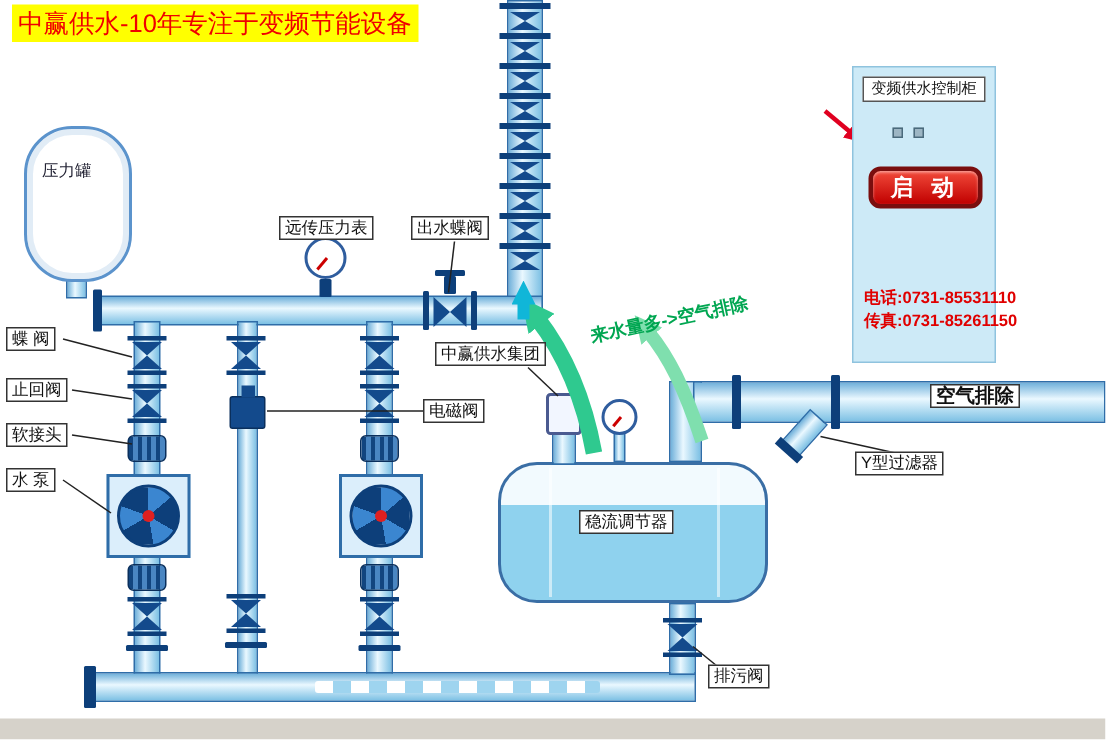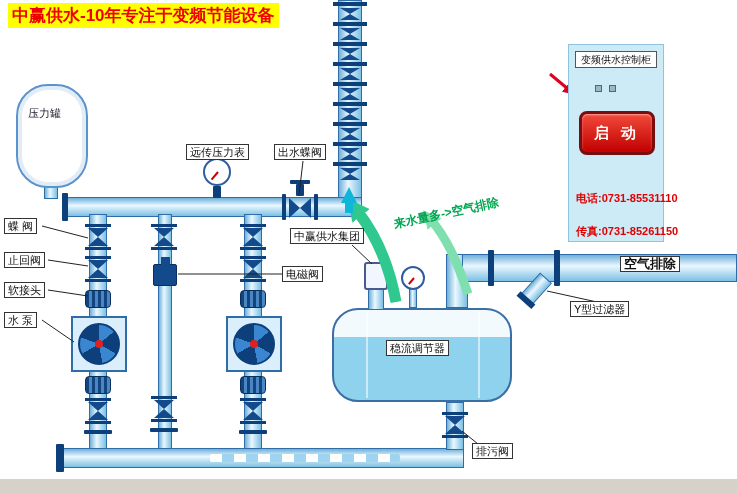--- a/index.html
+++ b/index.html
@@ -49,30 +49,30 @@
   .vessel{position:absolute;left:16px;top:84px;width:72px;height:104px;background:#fff;
     border:2px solid #5b93cc;border-radius:32px;box-shadow:inset 0 0 0 4px rgba(91,147,204,.18)}
   .tank{position:absolute;left:332px;top:308px;width:180px;height:94px;border:2px solid #3a6ea5;border-radius:26px;
     background:linear-gradient(#f2fafe 0 30%,#8fd2ee 30%)}
   .seam{position:absolute;width:2px;background:rgba(255,255,255,.55)}
   
   .lbl{position:absolute;background:#fff;border:1px solid #333;color:#111;font-size:11px;line-height:14px;
     padding:0 3px;white-space:nowrap}
   .lbl-big{font-size:13px;font-weight:bold}
   .tank-text{position:absolute;font-size:11px;color:#223;white-space:nowrap}
-  .hl{position:absolute;background:#ffff00;color:#f00000;font-weight:bold;font-size:17px;padding:1px 4px;white-space:nowrap}
+  .hl{position:absolute;background:#ffff00;color:#f00000;font-weight:normal;font-size:17px;padding:1px 4px;white-space:nowrap}
   .note-red{position:absolute;color:#ff0000;font-weight:bold;font-size:14px;white-space:nowrap}
   .note-green{position:absolute;color:#00a651;font-weight:bold;font-size:12px;white-space:nowrap;
     transform:rotate(-12deg);transform-origin:left center}
   
   .cabinet{position:absolute;left:568px;top:44px;width:96px;height:198px;background:#cdeaf7;border:1px solid #8fc3de}
   .cab-title{position:absolute;left:6px;top:6px;width:82px;background:#fff;border:1px solid #555;
     font-size:10px;line-height:15px;text-align:center;color:#111;white-space:nowrap;overflow:hidden}
   .ind{position:absolute;width:7px;height:7px;background:#9db6c4;border:1px solid #4a6a7c}
-  .start-btn{position:absolute;left:10px;top:66px;width:76px;height:44px;border:3px solid #7a0e0e;border-radius:8px;
+  .start-btn{position:absolute;left:10px;top:66px;width:76px;height:28px;border:3px solid #7a0e0e;border-radius:8px;
     background:linear-gradient(#f24a3a,#c00000);color:#fff;font-weight:bold;font-size:15px;letter-spacing:4px;
     display:flex;align-items:center;justify-content:center;cursor:pointer;box-shadow:inset 0 1px 2px rgba(255,255,255,.5)}
   .cab-red{position:absolute;color:#e00000;font-weight:bold;white-space:nowrap}
   .cab-web{position:absolute;color:#1a3fb0;font-weight:bold;font-size:9px;white-space:nowrap}
   .overlay{position:absolute;left:0;top:0;pointer-events:none}
   .bottom-strip{position:absolute;left:0;top:479px;width:737px;height:14px;background:#d6d2ca}
 </style>
 </head>
 <body>
 
@@ -210,17 +210,17 @@
   <div class="lbl lbl-big" style="left:620px;top:256px">空气排除</div>
 
   <div class="note-green" style="left:394px;top:216px">来水量多-&gt;空气排除</div>
 
   <div class="cabinet">
     <div class="cab-title">变频供水控制柜</div>
     <div class="ind" style="left:26px;top:40px"></div>
     <div class="ind" style="left:40px;top:40px"></div>
     <div class="start-btn">启 动</div>
     <div class="cab-red" style="left:7px;top:146px;font-size:11px">电话:0731-85531110</div>
-    <div class="cab-red" style="left:7px;top:179px;font-size:11px">传真:0731-85261150</div>
+    <div class="cab-red" style="left:7px;top:161px;font-size:11px">传真:0731-85261150</div>
   </div>
 
   <div class="bottom-strip"></div>
 </div>
 
 </body></html>

